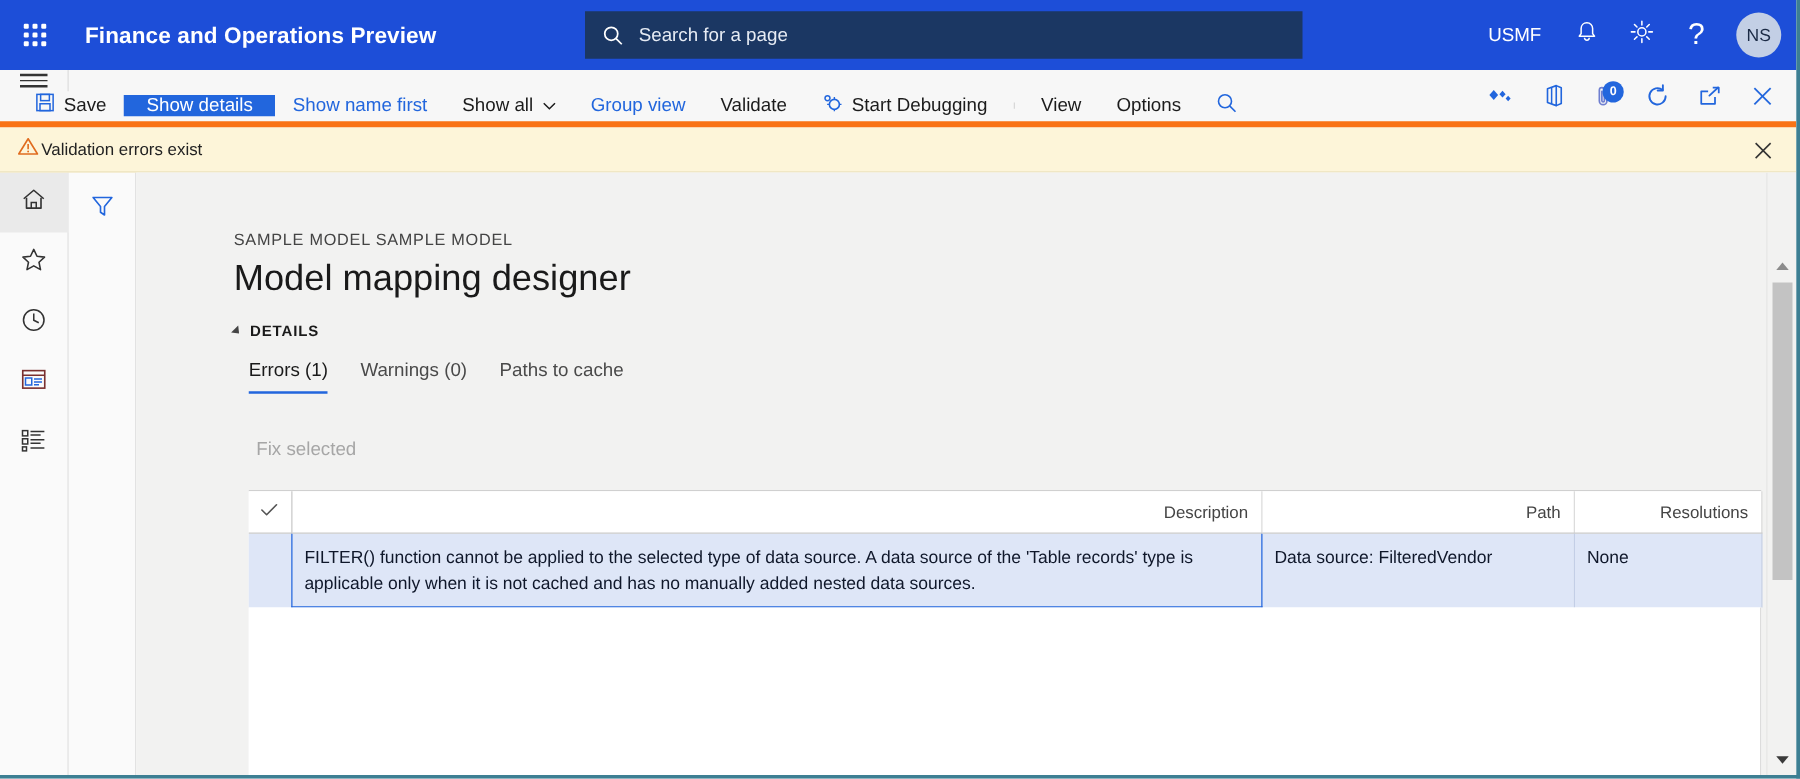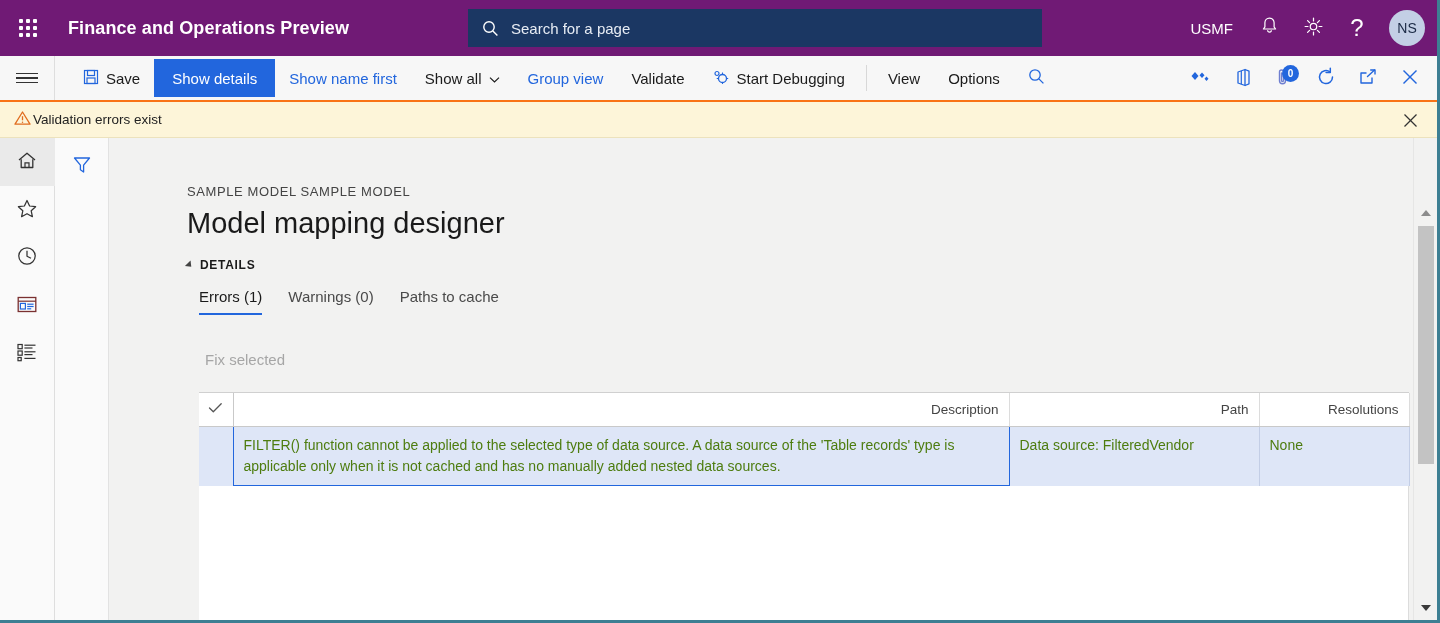--- a/index.html
+++ b/index.html
@@ -14,21 +14,21 @@
     width: 1440px; height: 623px;
     border-bottom: 3px solid #3d7f93;
     border-right: 3px solid #3d7f93;
     background: #ffffff;
     overflow: hidden;
   }
 
   
   .topbar {
     height: 56px;
-    background: #701a75;
+    background: #1d4ed8;
     display: flex;
     align-items: center;
     color: #ffffff;
     position: relative;
   }
   .waffle {
     width: 56px; height: 56px;
     display: flex; align-items: center; justify-content: center;
     cursor: pointer;
   }
@@ -81,23 +81,24 @@
     background: #c3cfe5; color: #1b2a45;
     display: flex; align-items: center; justify-content: center;
     font-size: 14px; font-weight: normal;
     margin-left: 10px; cursor: pointer;
   }
 
   
   .toolbar {
     height: 46px;
     background: #f7f7f7;
-    border-bottom: 2px solid #f97316;
+    border-bottom: 5px solid #f97316;
     display: flex; align-items: stretch;
     position: relative;
+    flex-direction: column;
   }
   .hamburger {
     width: 55px;
     display: flex; align-items: center; justify-content: center;
     cursor: pointer;
     background: #f7f7f7;
     border-right: 1px solid #dedede;
   }
   .hamburger i {
     display:block; width:22px; height:1.5px; background:#333; margin:3px 0;
@@ -245,21 +246,21 @@
     border-bottom: 1px solid #c9c9c9;
     border-right: 1px solid #dcdcdc;
     vertical-align: middle;
     height: 32px;
   }
   table.grid th.selcol {
     width: 34px; text-align: center; padding: 0;
     border-right: 1px solid #c9c9c9;
   }
   table.grid td {
-    font-size: 14px; color: #4d7c0f;
+    font-size: 14px; color: #0f172a;
     padding: 8px 10px;
     background: #dee6f7;
     border-right: 1px solid #c3cee6;
     vertical-align: top;
     line-height: 1.5;
   }
   table.grid td.selcell { width: 34px; padding: 0; border-right: none; }
   table.grid td.desc {
     border: 1.5px solid #2266dd;
   }

